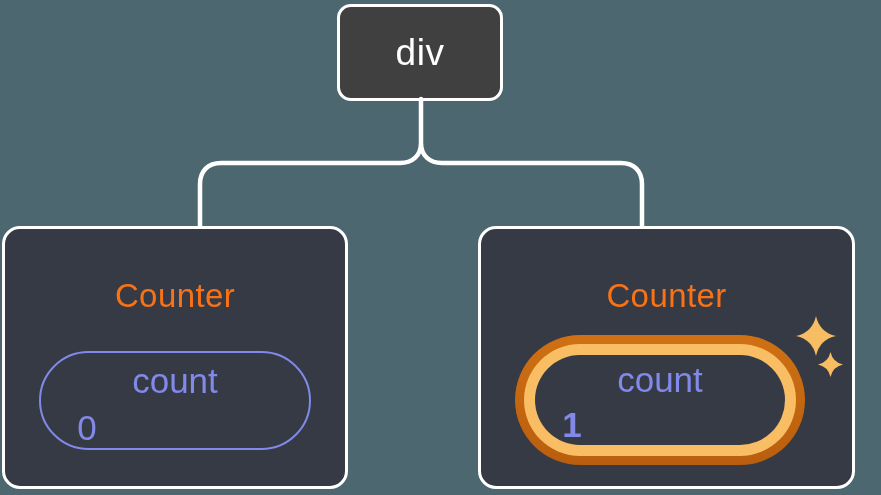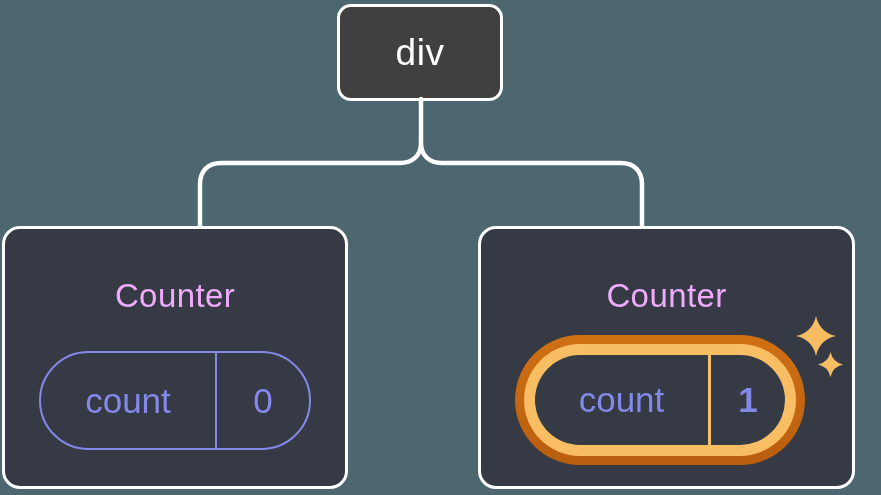--- a/index.html
+++ b/index.html
@@ -15,26 +15,26 @@
     color:#ffffff;font-size:37px;font-weight:500;letter-spacing:.5px;
   }
   .connector{position:absolute;left:0;top:0;pointer-events:none;}
   .card{
     position:absolute;top:226px;height:263px;box-sizing:border-box;
     background:#353a45;border:3px solid #ffffff;border-radius:18px;
   }
   .card-left{left:2px;width:346px;}
   .card-right{left:478px;width:377px;}
   .card-title{
-    margin-top:46px;text-align:center;color:#f0abfc;
+    margin-top:46px;text-align:center;color:#f97316;
     font-size:33px;font-weight:500;line-height:42px;letter-spacing:.4px;
   }
   .pill{
     display:flex;align-items:stretch;box-sizing:border-box;
-    color:#8289e8;font-size:35px;
+    color:#8289e8;font-size:35px;flex-direction:column;
   }
   .pill-plain{
     width:272px;height:99px;margin:34px auto 0;
     border:2px solid #8289e8;border-radius:50px;
   }
   .pill-key{flex:1;display:flex;align-items:center;justify-content:center;}
   .pill-divider-purple{width:2px;background:#8289e8;}
   .pill-value{width:92px;display:flex;align-items:center;justify-content:center;}
   .ring-outer{
     width:290px;height:130px;margin:18px 0 0 34px;box-sizing:border-box;

